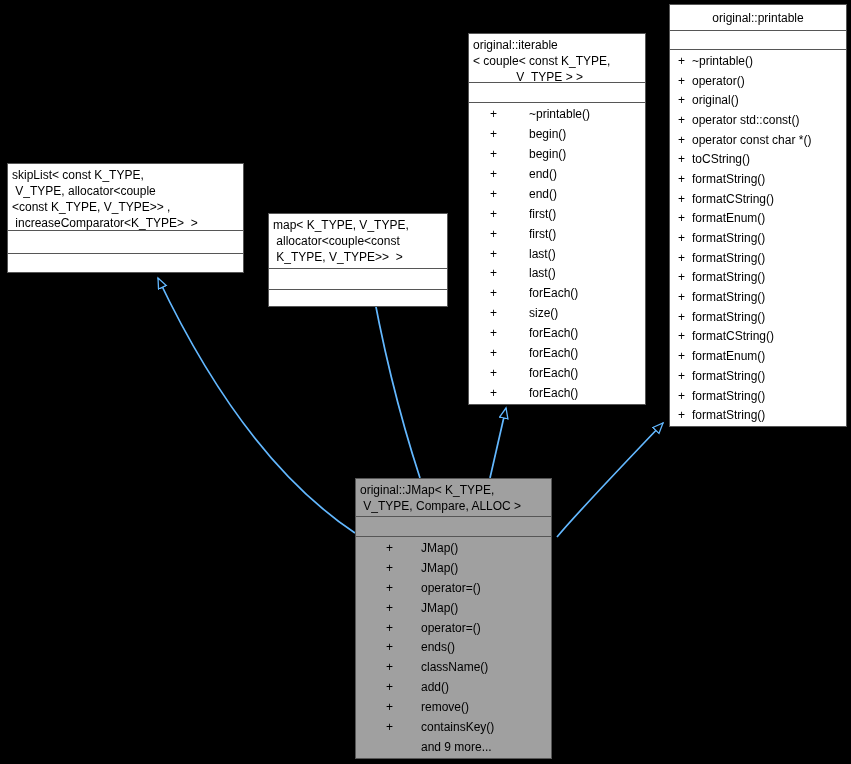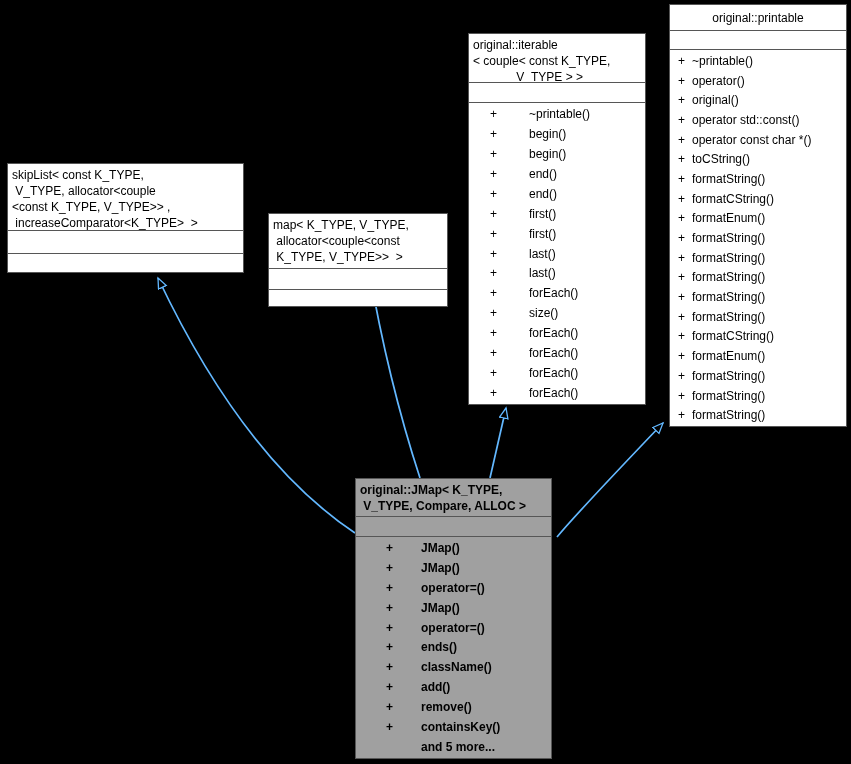--- a/index.html
+++ b/index.html
@@ -245,21 +245,21 @@
           <span class="mname">formatString()</span>
         </div>
 
         <div class="mrow">
           <span class="vis">+</span>
           <span class="mname">formatString()</span>
         </div>
       </div>
   </div>
 
-  <div class="uml-box hl box-jmap" style="left:355px;top:478px;width:197px;height:281px;font-weight:bold;">
+  <div class="uml-box hl box-jmap" style="left:355px;top:478px;width:197px;height:281px;">
     <div class="title" style="height:37px;">original::JMap&lt; K_TYPE,
  V_TYPE, Compare, ALLOC &gt;</div>
     <div class="comp" style="height:20px;"></div>
     <div class="comp members">
 
         <div class="mrow">
           <span class="vis">+</span>
           <span class="mname">JMap()</span>
         </div>
 
@@ -303,18 +303,18 @@
           <span class="mname">remove()</span>
         </div>
 
         <div class="mrow">
           <span class="vis">+</span>
           <span class="mname">containsKey()</span>
         </div>
 
         <div class="mrow">
           <span class="vis"></span>
-          <span class="mname">and 5 more...</span>
+          <span class="mname">and 9 more...</span>
         </div>
       </div>
   </div>
 
 </div>
 
 </body></html>

